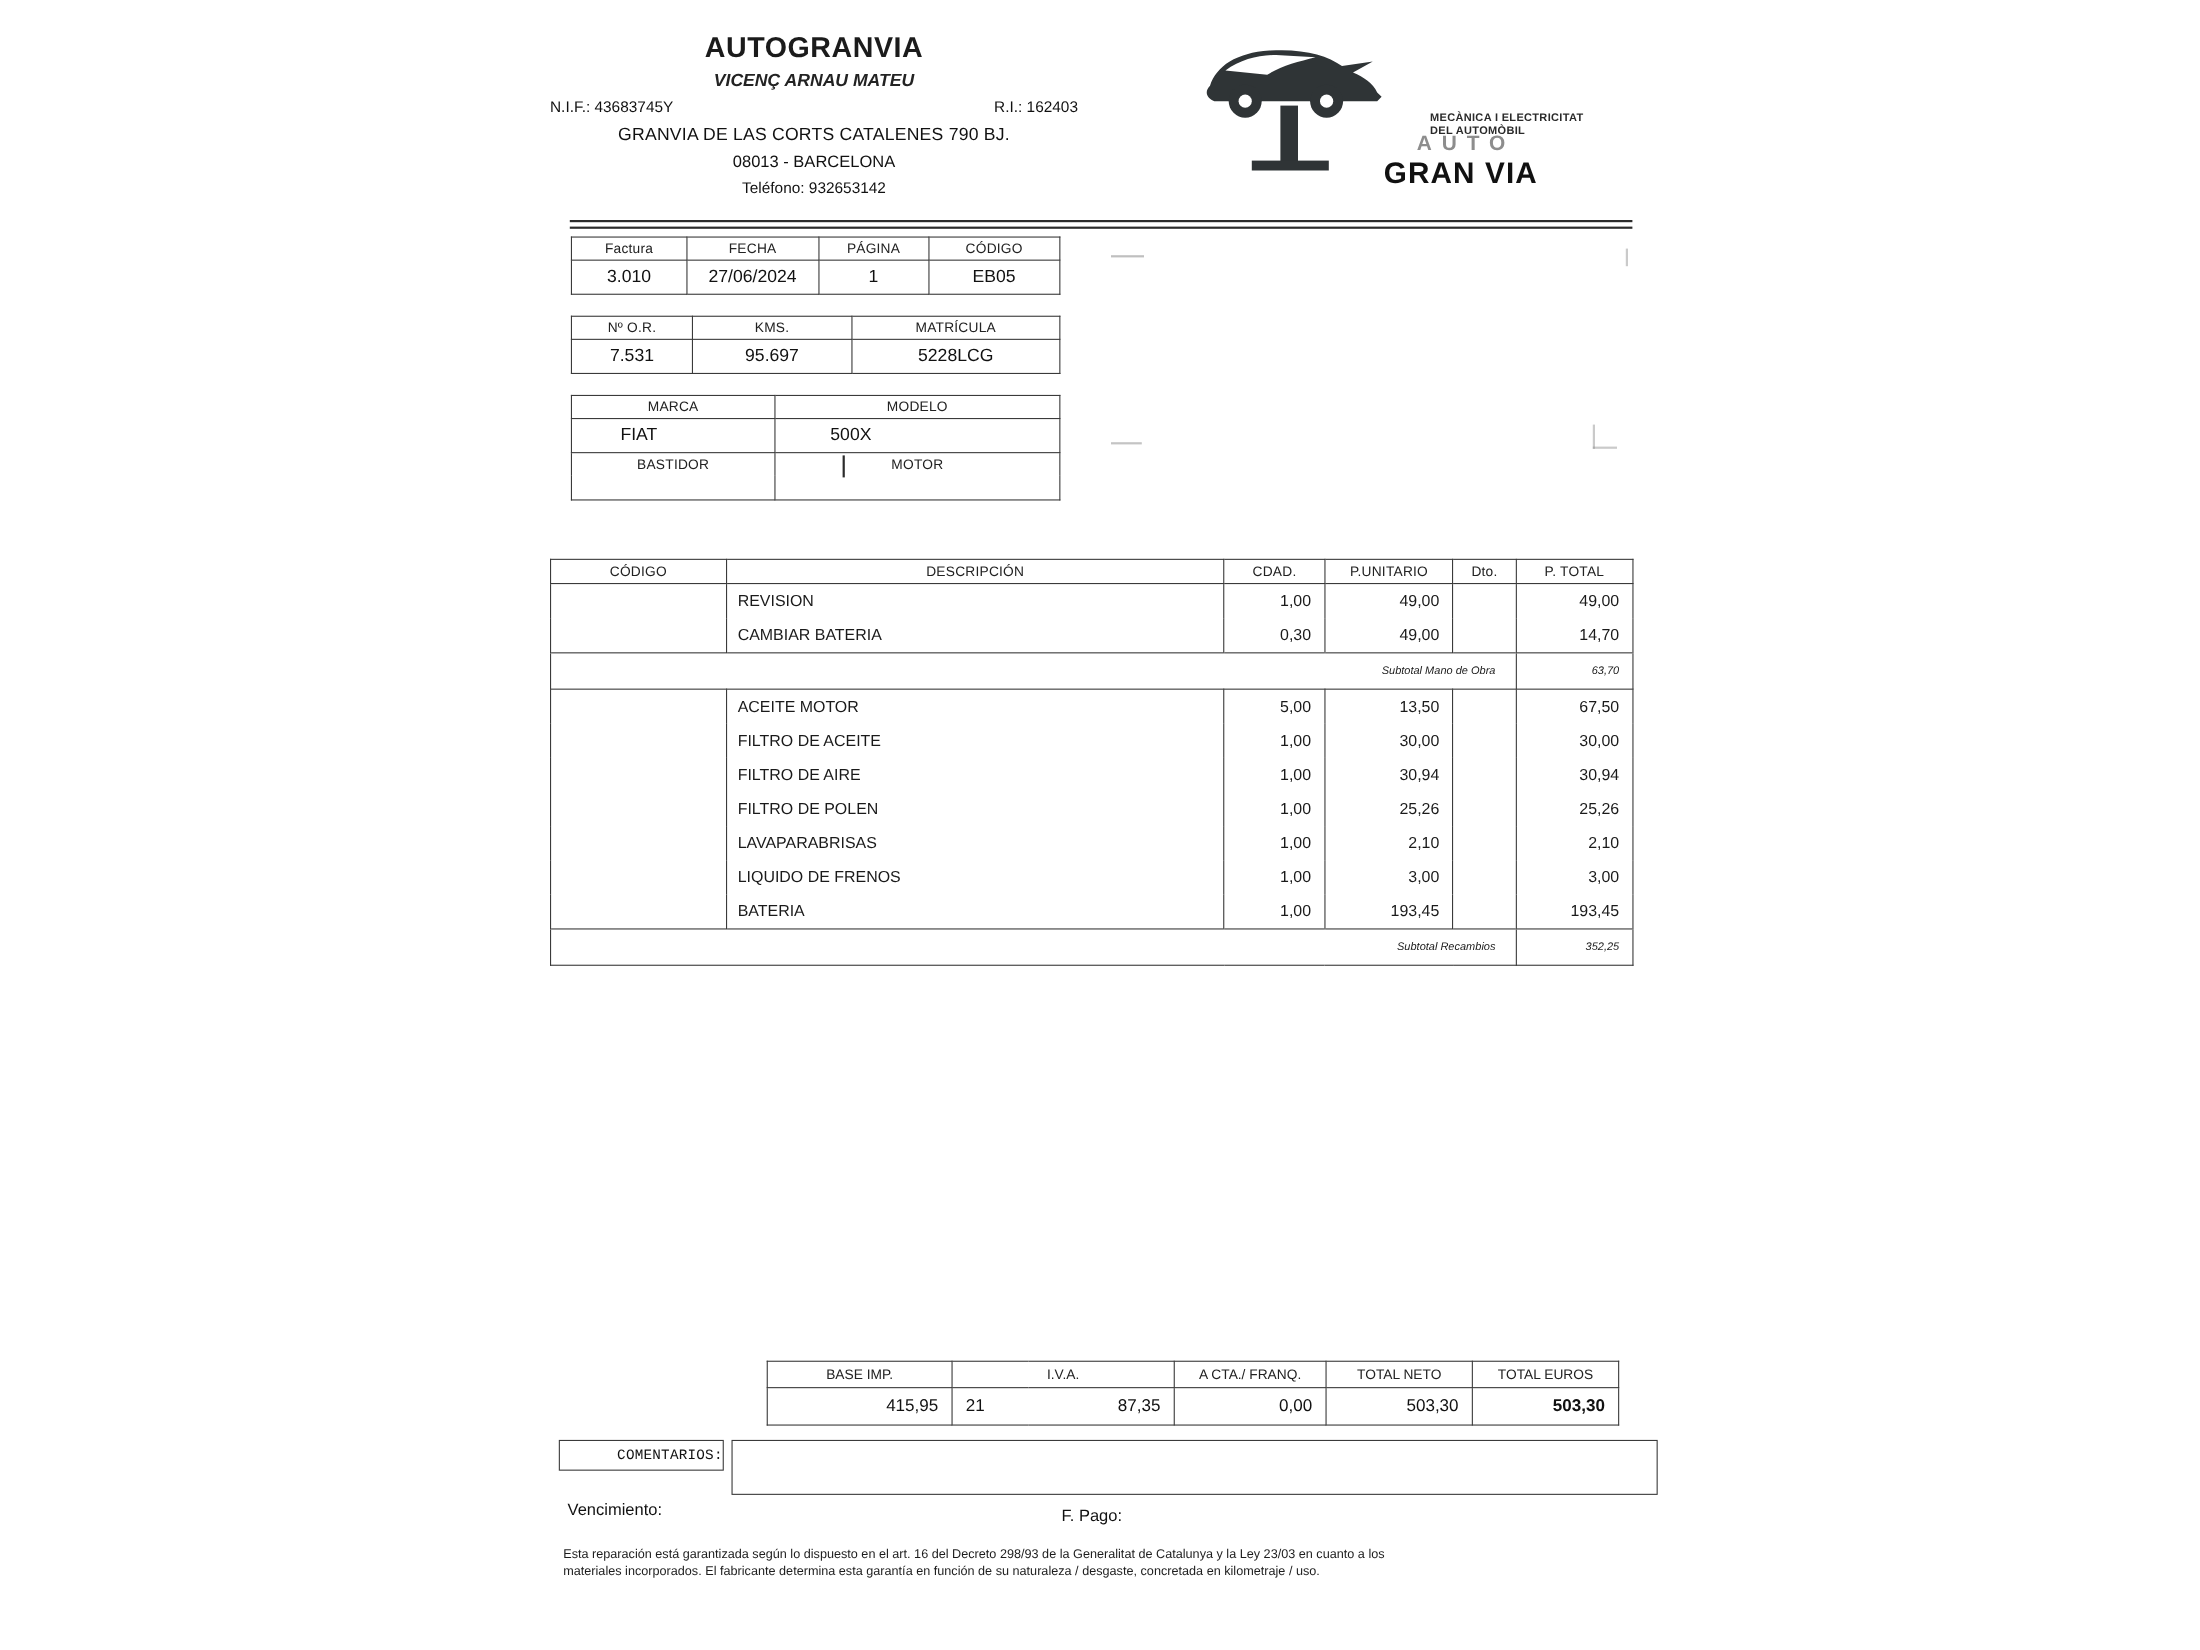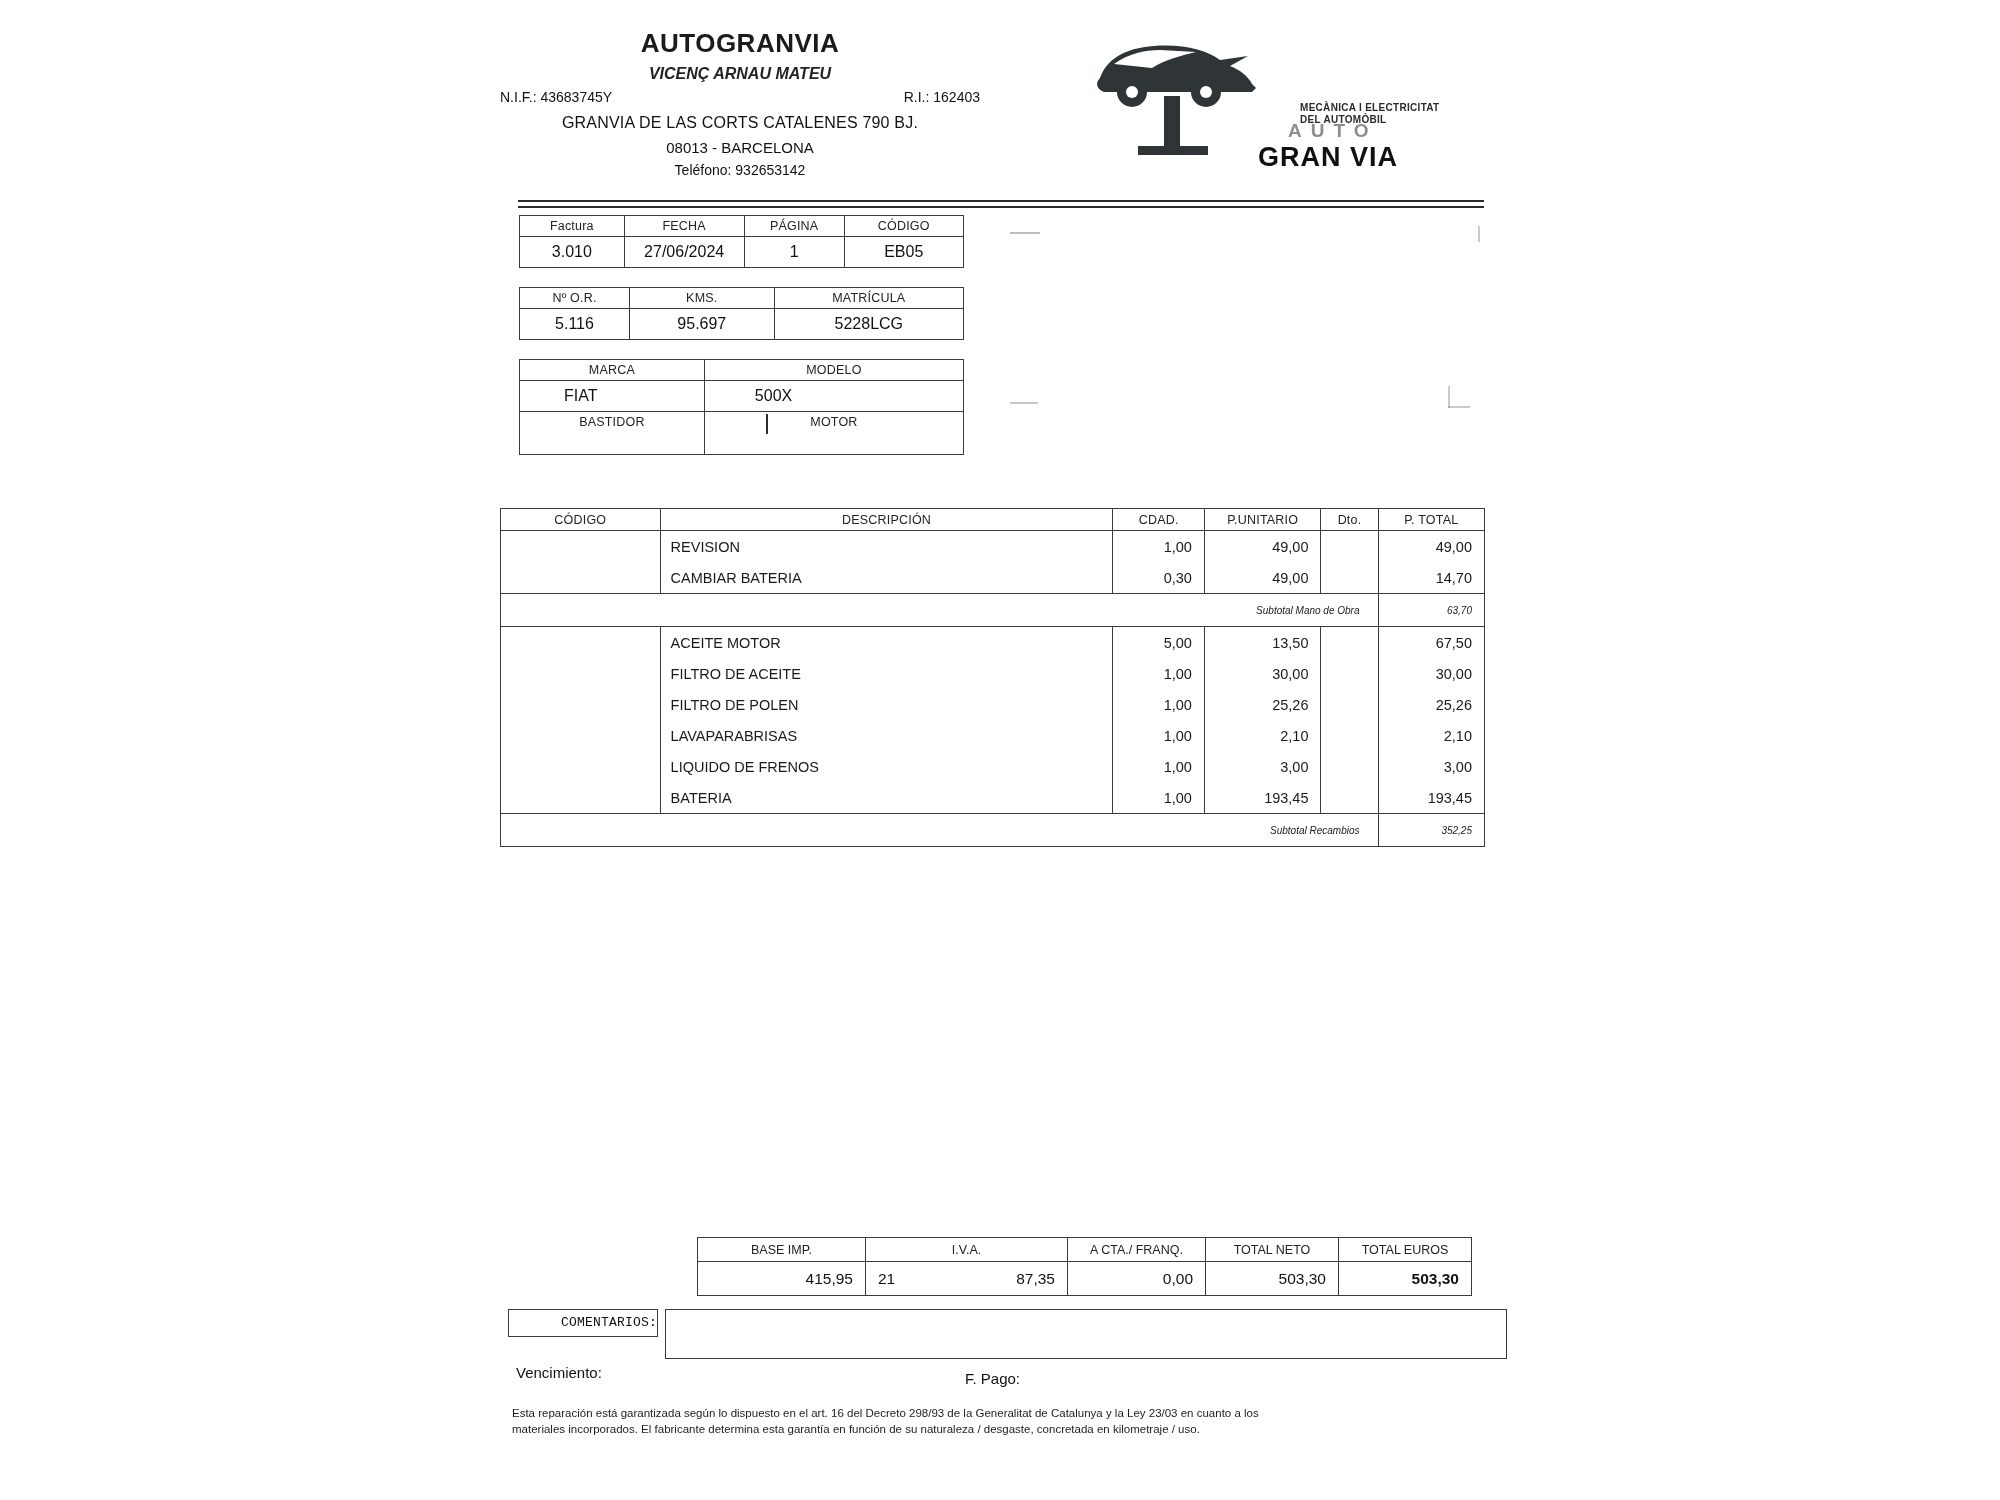--- a/index.html
+++ b/index.html
@@ -330,21 +330,21 @@
     </table>
 
   <table class="tbl" style="left:519px; top:287px; width:445px;">
     <tbody>
         <tr>
       <th class="th-lbl" style="width:110px">Nº O.R.</th>
       <th class="th-lbl" style="width:145px">KMS.</th>
       <th class="th-lbl" style="width:190px">MATRÍCULA</th>
     </tr>
     <tr>
-      <td class="td-val">5.116</td>
+      <td class="td-val">7.531</td>
       <td class="td-val">95.697</td>
       <td class="td-val">5228LCG</td>
     </tr>
   </tbody>
     </table>
 
   <table class="tbl" style="left:519px; top:359px; width:445px;">
     <tbody>
         <tr>
       <th class="th-lbl" style="width:185px">MARCA</th>
@@ -408,20 +408,28 @@
         <td class="num"></td>
         <td class="num">67,50</td>
       </tr>
       <tr>
         <td class="blank"></td>
         <td class="desc">FILTRO DE ACEITE</td>
         <td class="num">1,00</td>
         <td class="num">30,00</td>
         <td class="num"></td>
         <td class="num">30,00</td>
+      </tr>
+      <tr>
+        <td class="blank"></td>
+        <td class="desc">FILTRO DE AIRE</td>
+        <td class="num">1,00</td>
+        <td class="num">30,94</td>
+        <td class="num"></td>
+        <td class="num">30,94</td>
       </tr>
       <tr>
         <td class="blank"></td>
         <td class="desc">FILTRO DE POLEN</td>
         <td class="num">1,00</td>
         <td class="num">25,26</td>
         <td class="num"></td>
         <td class="num">25,26</td>
       </tr>
       <tr>

